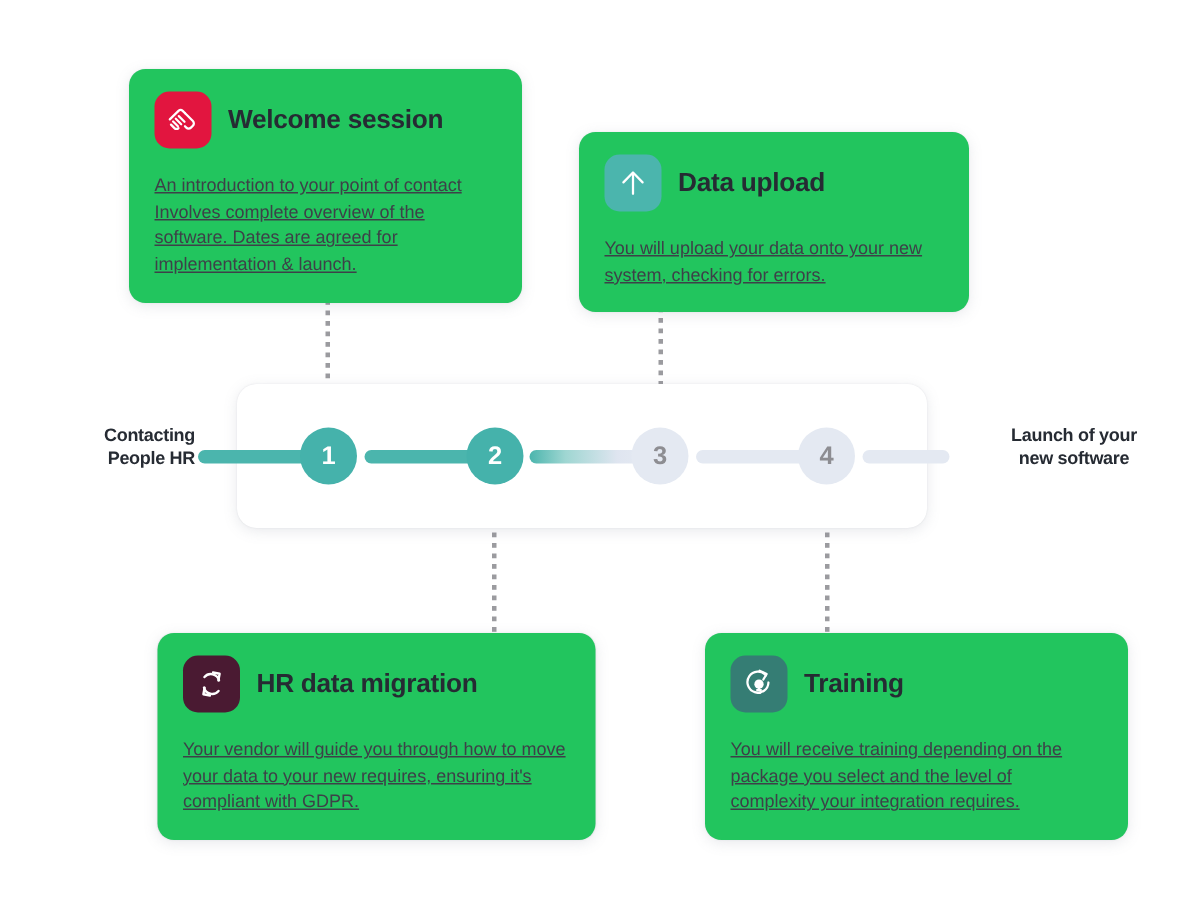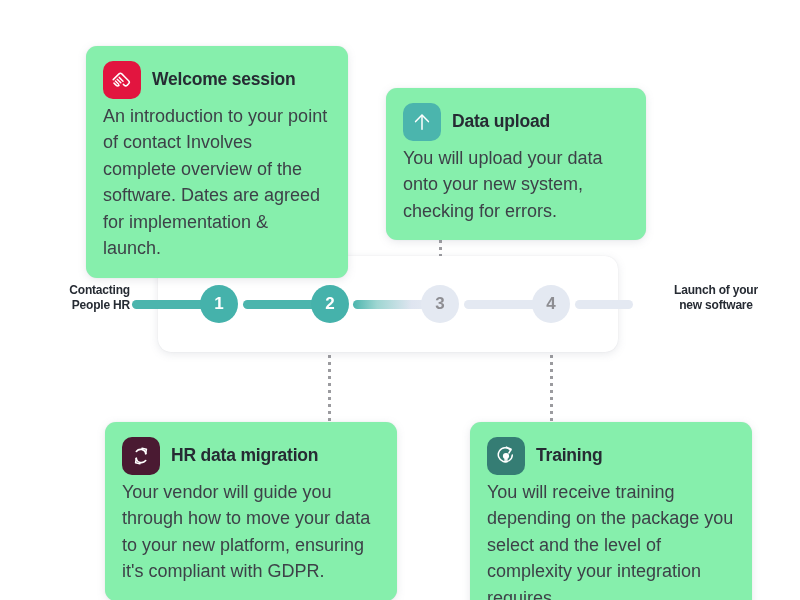--- a/index.html
+++ b/index.html
@@ -18,21 +18,21 @@
   #stage {
     position: absolute;
     inset: 0;
     width: 800px;
     height: 600px;
   }
 
   
   .card {
     position: absolute;
-    background: #86efac;
+    background: #22c55e;
     border-radius: 11px;
     box-shadow: 0 2px 9px rgba(120,125,140,0.17), 0 0 1px rgba(120,125,140,0.20);
     box-sizing: border-box;
     z-index: 6;
   }
   .card-head {
     display: flex;
     align-items: center;
     gap: 11px;
   }
@@ -48,24 +48,25 @@
   .icon-tile svg { display: block; }
   .card-title {
     font-size: 17.5px;
     font-weight: bold;
     color: #262b33;
     letter-spacing: -0.2px;
     line-height: 1.1;
     white-space: nowrap;
   }
   .card-body {
-    font-size: 18px;
+    font-size: 12px;
     color: #3d4148;
     line-height: 1.47;
-    margin-top: 4px;
+    margin-top: 16px;
+    text-decoration: underline;
   }
 
   
   #card-welcome  { left: 86px;  top: 46px;  width: 262px; padding: 15px 18px 16px 17px; }
   #card-upload   { left: 386px; top: 88px;  width: 260px; padding: 15px 18px 16px 17px; }
   #card-migration{ left: 105px; top: 422px; width: 292px; padding: 15px 18px 16px 17px; }
   #card-training { left: 470px; top: 422px; width: 282px; padding: 15px 18px 16px 17px; }
 
   
   #timeline-panel {
@@ -208,21 +209,21 @@
       <div class="icon-tile" style="background:#4a1a32">
         <svg width="24" height="24" viewBox="0 0 24 24" fill="none" stroke="#ffffff" stroke-width="1.6" stroke-linecap="round" stroke-linejoin="round">
           <path d="M17.0 9.6 A5.6 5.6 0 0 0 7.3 7.4"></path>
           <path d="M13.0 4.3 L17.4 5.2 L16.6 9.6"></path>
           <path d="M7.0 14.4 A5.6 5.6 0 0 0 16.7 16.6"></path>
           <path d="M11.0 19.7 L6.6 18.8 L7.4 14.4"></path>
         </svg>
       </div>
       <div class="card-title">HR data migration</div>
     </div>
-    <div class="card-body">Your vendor will guide you through how to move your data to your new platform, ensuring it's compliant with GDPR.</div>
+    <div class="card-body">Your vendor will guide you through how to move your data to your new requires, ensuring it's compliant with GDPR.</div>
   </div>
 
   <div class="card" id="card-training">
     <div class="card-head">
       <div class="icon-tile" style="background:#357d74">
         <svg width="24" height="24" viewBox="0 0 24 24" fill="none" stroke="#ffffff" stroke-width="1.5" stroke-linecap="round" stroke-linejoin="round">
           <path d="M16.6 6.2 A7 7 0 1 0 18.3 11.0"></path>
           <path d="M12.4 3.1 L17.1 5.3 L14.9 9.0"></path>
           <circle cx="12" cy="12.1" r="3.1" fill="#ffffff" stroke="none"></circle>
           <path d="M10.7 16.0 h2.6" stroke-width="1.4"></path>

